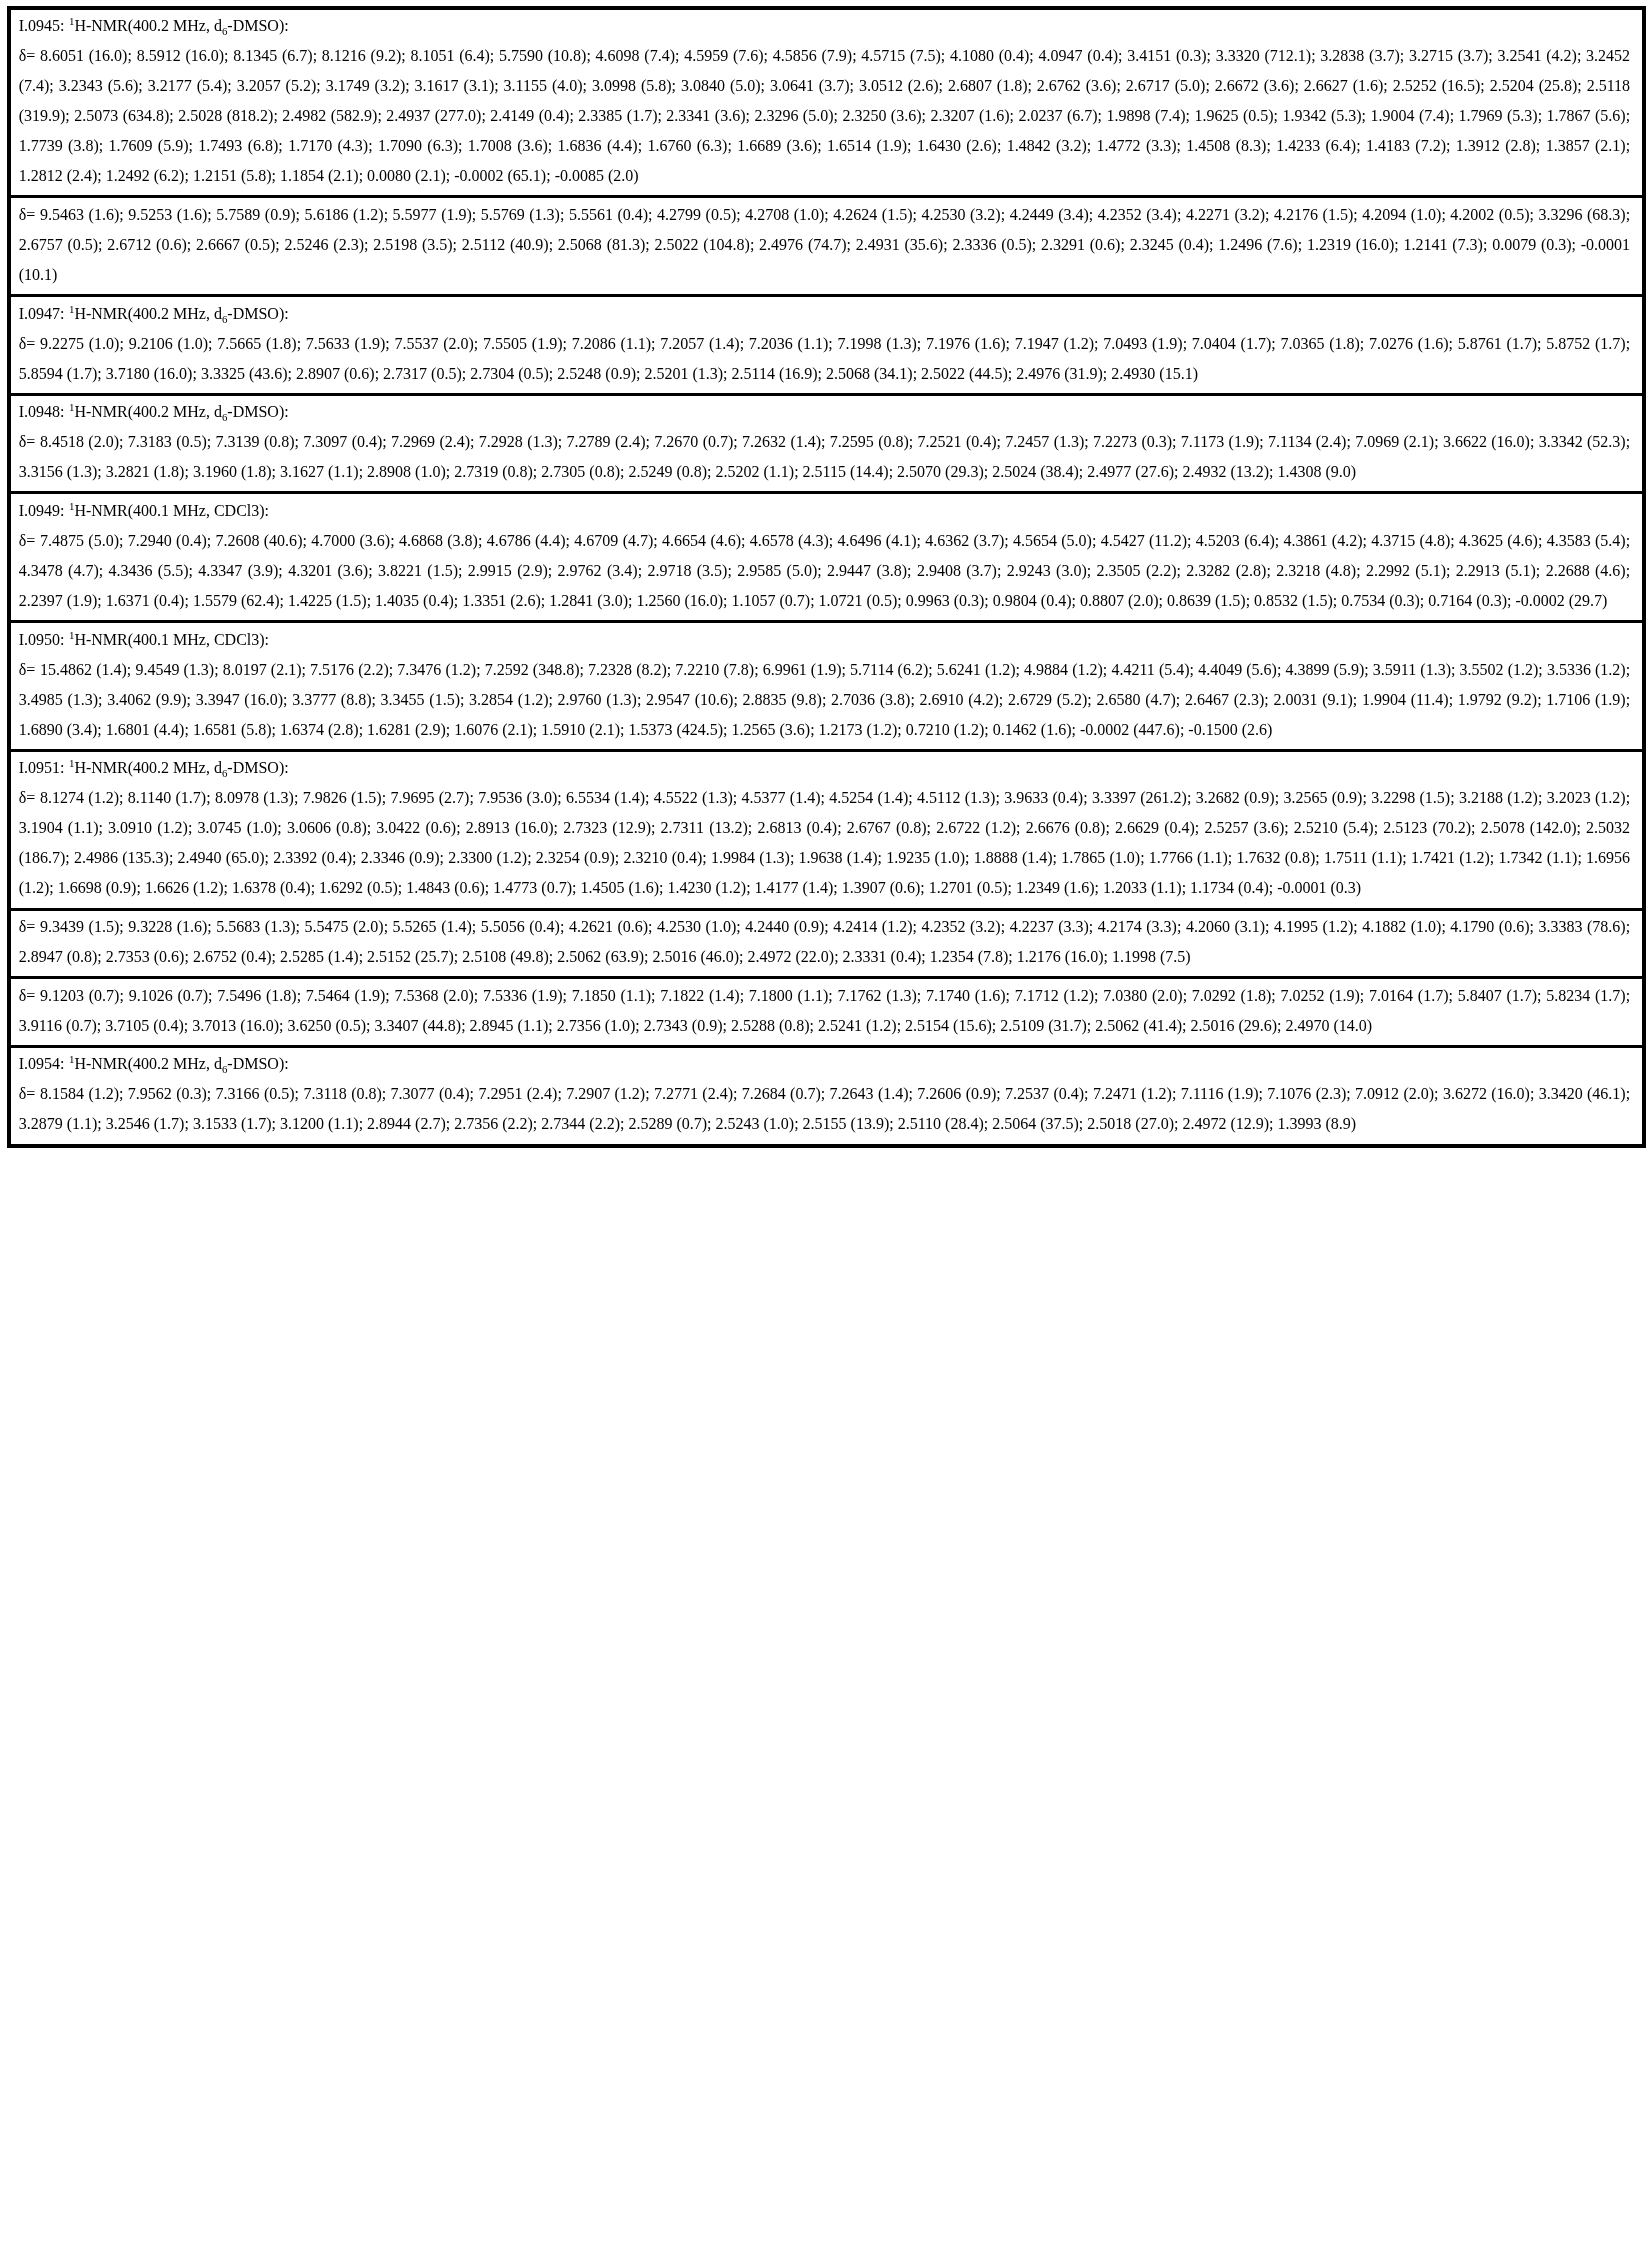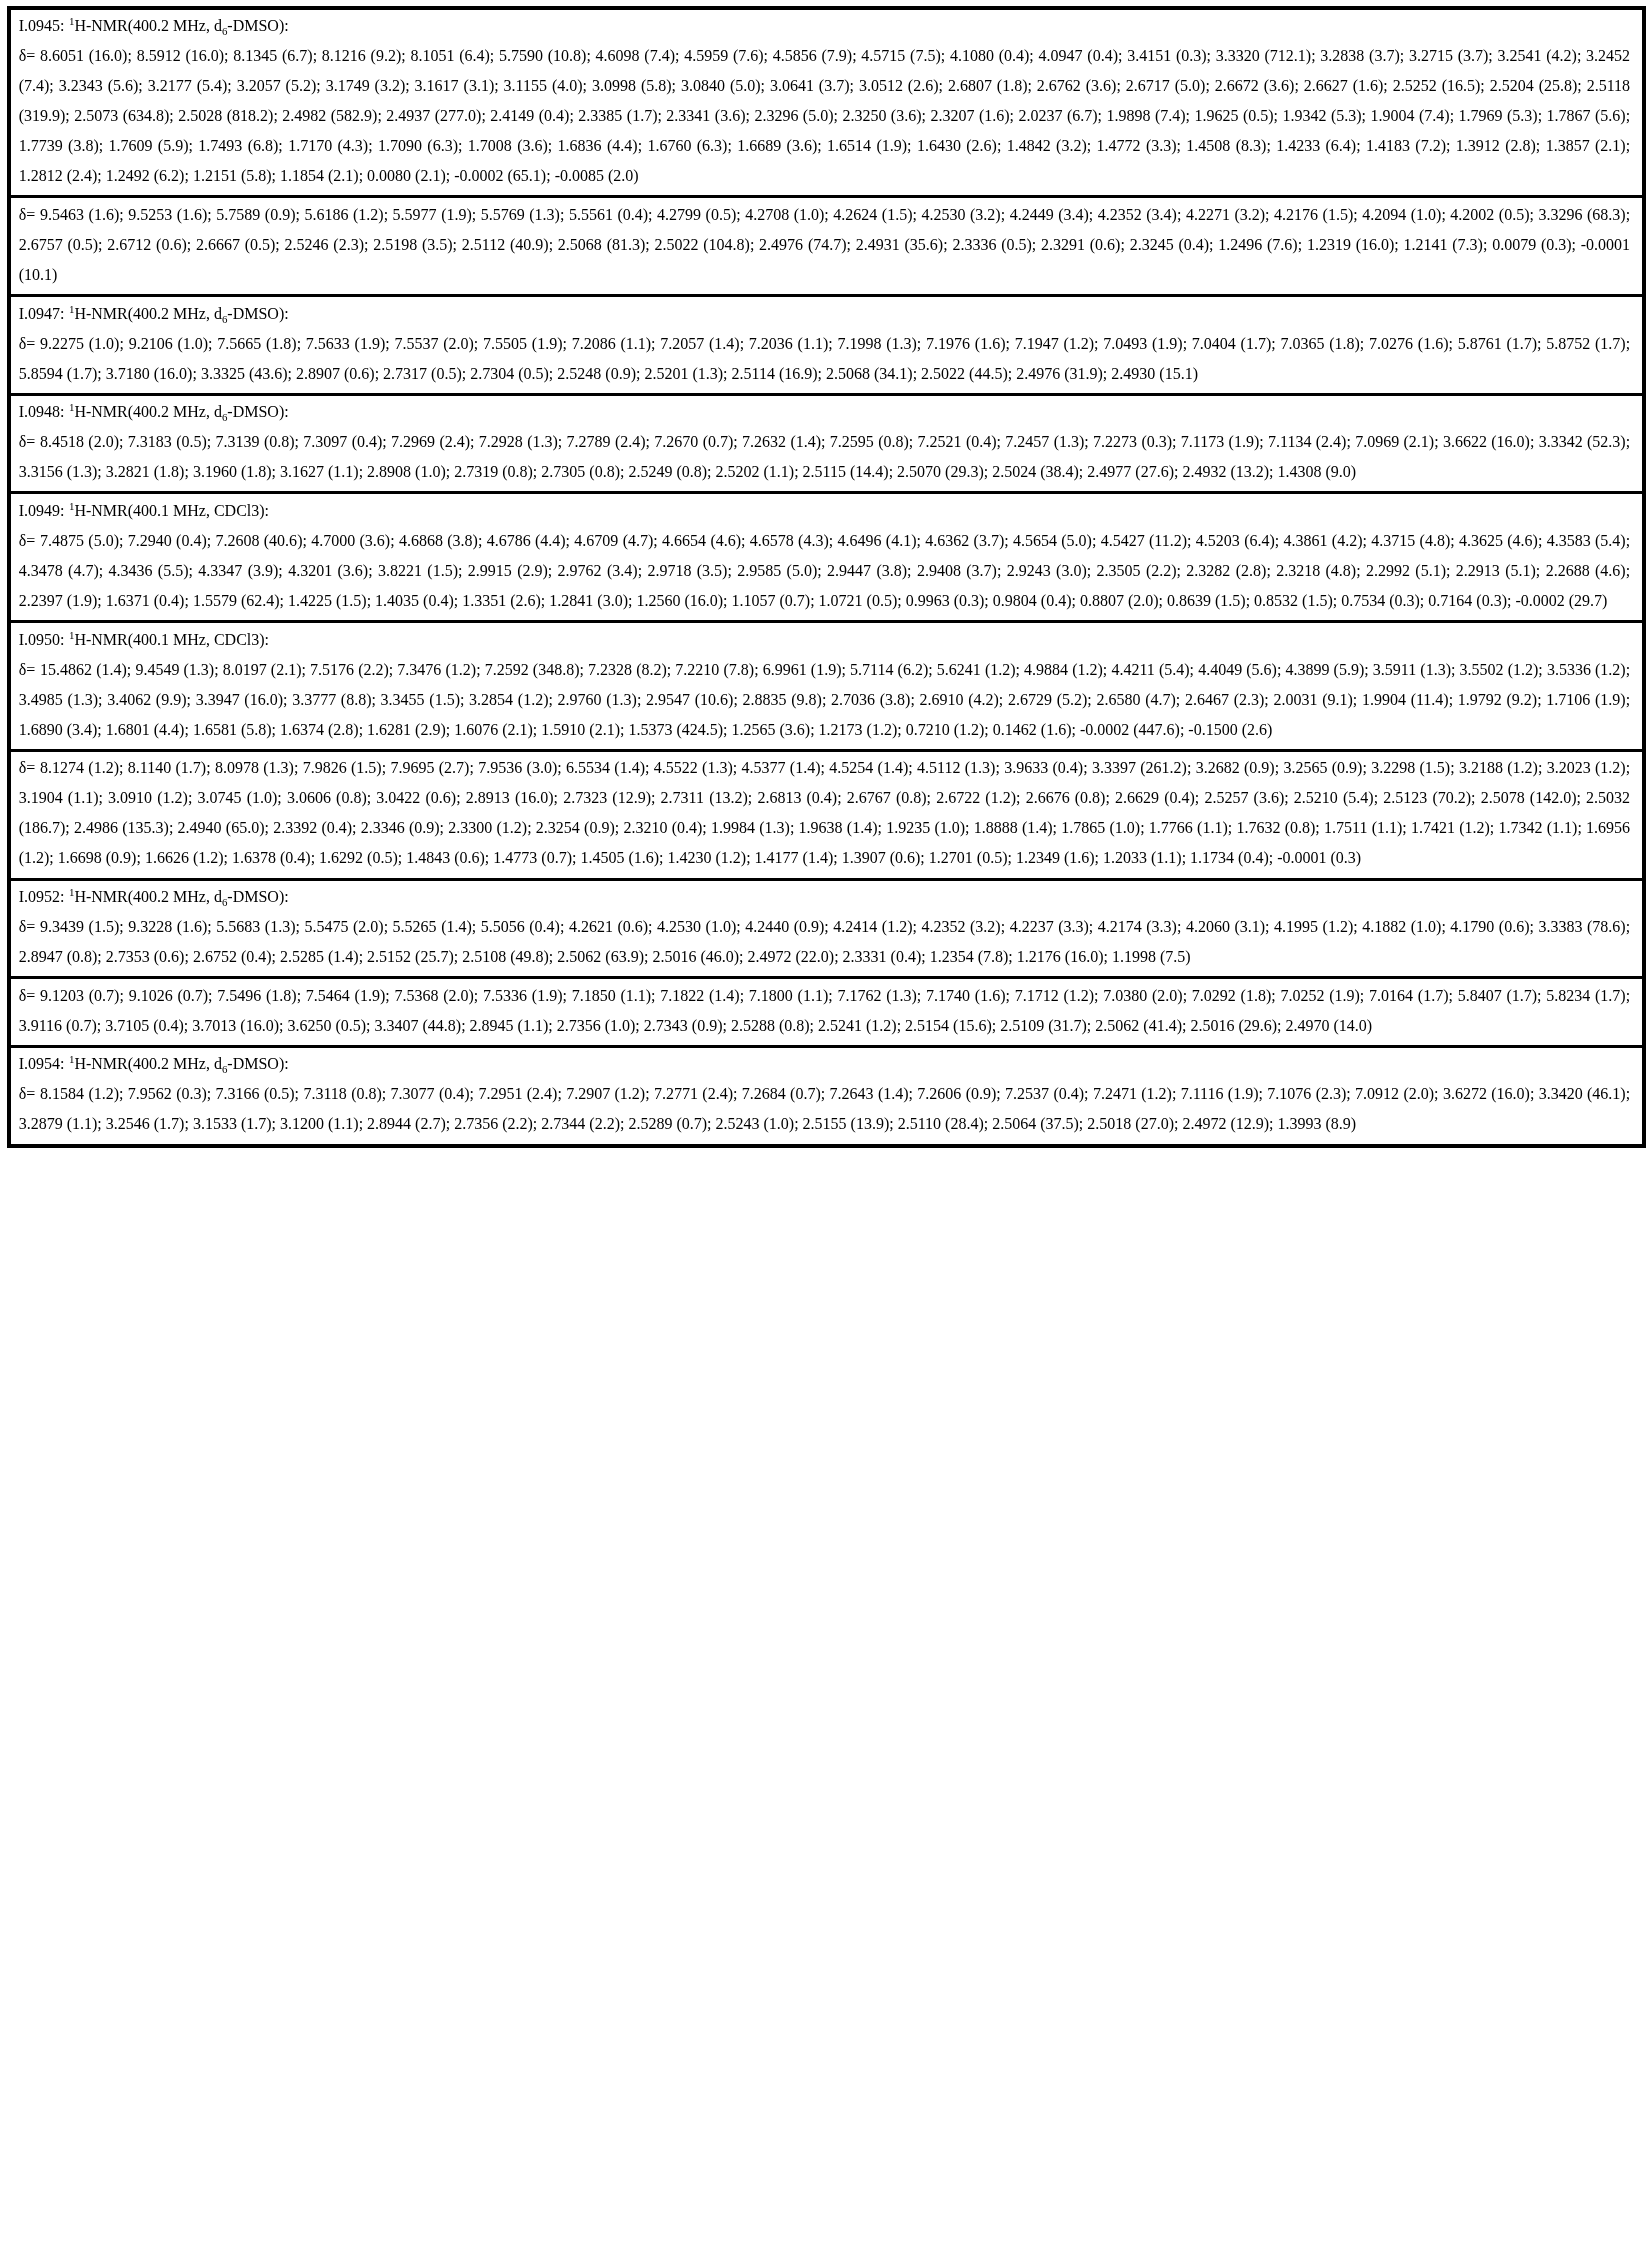--- a/index.html
+++ b/index.html
@@ -98,29 +98,29 @@
   <section class="block">
     <div class="entry-header">
       <span class="entry-id">I.0950:</span><sup>1</sup><span>H-NMR(400.1 MHz, CDCl3):</span><sub></sub><span></span>
     </div>
     <div class="peaks">
       <span class="delta">δ=</span><span>15.4862 (1.4); 9.4549 (1.3); 8.0197 (2.1); 7.5176 (2.2); 7.3476 (1.2); 7.2592 (348.8); 7.2328 (8.2); 7.2210 (7.8); 6.9961 (1.9); 5.7114 (6.2); 5.6241 (1.2); 4.9884 (1.2); 4.4211 (5.4); 4.4049 (5.6); 4.3899 (5.9); 3.5911 (1.3); 3.5502 (1.2); 3.5336 (1.2); 3.4985 (1.3); 3.4062 (9.9); 3.3947 (16.0); 3.3777 (8.8); 3.3455 (1.5); 3.2854 (1.2); 2.9760 (1.3); 2.9547 (10.6); 2.8835 (9.8); 2.7036 (3.8); 2.6910 (4.2); 2.6729 (5.2); 2.6580 (4.7); 2.6467 (2.3); 2.0031 (9.1); 1.9904 (11.4); 1.9792 (9.2); 1.7106 (1.9); 1.6890 (3.4); 1.6801 (4.4); 1.6581 (5.8); 1.6374 (2.8); 1.6281 (2.9); 1.6076 (2.1); 1.5910 (2.1); 1.5373 (424.5); 1.2565 (3.6); 1.2173 (1.2); 0.7210 (1.2); 0.1462 (1.6); -0.0002 (447.6); -0.1500 (2.6)</span>
     </div>
   </section>
 
   <section class="block">
+    <div class="entry-header">
+      <span class="entry-id">I.0951:</span><sup>1</sup><span>H-NMR(400.2 MHz, d</span><sub>6</sub><span>-DMSO):</span>
+    </div>
     <div class="peaks">
       <span class="delta">δ=</span><span>8.1274 (1.2); 8.1140 (1.7); 8.0978 (1.3); 7.9826 (1.5); 7.9695 (2.7); 7.9536 (3.0); 6.5534 (1.4); 4.5522 (1.3); 4.5377 (1.4); 4.5254 (1.4); 4.5112 (1.3); 3.9633 (0.4); 3.3397 (261.2); 3.2682 (0.9); 3.2565 (0.9); 3.2298 (1.5); 3.2188 (1.2); 3.2023 (1.2); 3.1904 (1.1); 3.0910 (1.2); 3.0745 (1.0); 3.0606 (0.8); 3.0422 (0.6); 2.8913 (16.0); 2.7323 (12.9); 2.7311 (13.2); 2.6813 (0.4); 2.6767 (0.8); 2.6722 (1.2); 2.6676 (0.8); 2.6629 (0.4); 2.5257 (3.6); 2.5210 (5.4); 2.5123 (70.2); 2.5078 (142.0); 2.5032 (186.7); 2.4986 (135.3); 2.4940 (65.0); 2.3392 (0.4); 2.3346 (0.9); 2.3300 (1.2); 2.3254 (0.9); 2.3210 (0.4); 1.9984 (1.3); 1.9638 (1.4); 1.9235 (1.0); 1.8888 (1.4); 1.7865 (1.0); 1.7766 (1.1); 1.7632 (0.8); 1.7511 (1.1); 1.7421 (1.2); 1.7342 (1.1); 1.6956 (1.2); 1.6698 (0.9); 1.6626 (1.2); 1.6378 (0.4); 1.6292 (0.5); 1.4843 (0.6); 1.4773 (0.7); 1.4505 (1.6); 1.4230 (1.2); 1.4177 (1.4); 1.3907 (0.6); 1.2701 (0.5); 1.2349 (1.6); 1.2033 (1.1); 1.1734 (0.4); -0.0001 (0.3)</span>
     </div>
   </section>
 
   <section class="block">
-    <div class="entry-header">
-      <span class="entry-id">I.0952:</span><sup>1</sup><span>H-NMR(400.2 MHz, d</span><sub>6</sub><span>-DMSO):</span>
-    </div>
     <div class="peaks">
       <span class="delta">δ=</span><span>9.3439 (1.5); 9.3228 (1.6); 5.5683 (1.3); 5.5475 (2.0); 5.5265 (1.4); 5.5056 (0.4); 4.2621 (0.6); 4.2530 (1.0); 4.2440 (0.9); 4.2414 (1.2); 4.2352 (3.2); 4.2237 (3.3); 4.2174 (3.3); 4.2060 (3.1); 4.1995 (1.2); 4.1882 (1.0); 4.1790 (0.6); 3.3383 (78.6); 2.8947 (0.8); 2.7353 (0.6); 2.6752 (0.4); 2.5285 (1.4); 2.5152 (25.7); 2.5108 (49.8); 2.5062 (63.9); 2.5016 (46.0); 2.4972 (22.0); 2.3331 (0.4); 1.2354 (7.8); 1.2176 (16.0); 1.1998 (7.5)</span>
     </div>
   </section>
 
   <section class="block">
     <div class="peaks">
       <span class="delta">δ=</span><span>9.1203 (0.7); 9.1026 (0.7); 7.5496 (1.8); 7.5464 (1.9); 7.5368 (2.0); 7.5336 (1.9); 7.1850 (1.1); 7.1822 (1.4); 7.1800 (1.1); 7.1762 (1.3); 7.1740 (1.6); 7.1712 (1.2); 7.0380 (2.0); 7.0292 (1.8); 7.0252 (1.9); 7.0164 (1.7); 5.8407 (1.7); 5.8234 (1.7); 3.9116 (0.7); 3.7105 (0.4); 3.7013 (16.0); 3.6250 (0.5); 3.3407 (44.8); 2.8945 (1.1); 2.7356 (1.0); 2.7343 (0.9); 2.5288 (0.8); 2.5241 (1.2); 2.5154 (15.6); 2.5109 (31.7); 2.5062 (41.4); 2.5016 (29.6); 2.4970 (14.0)</span>
     </div>
   </section>

